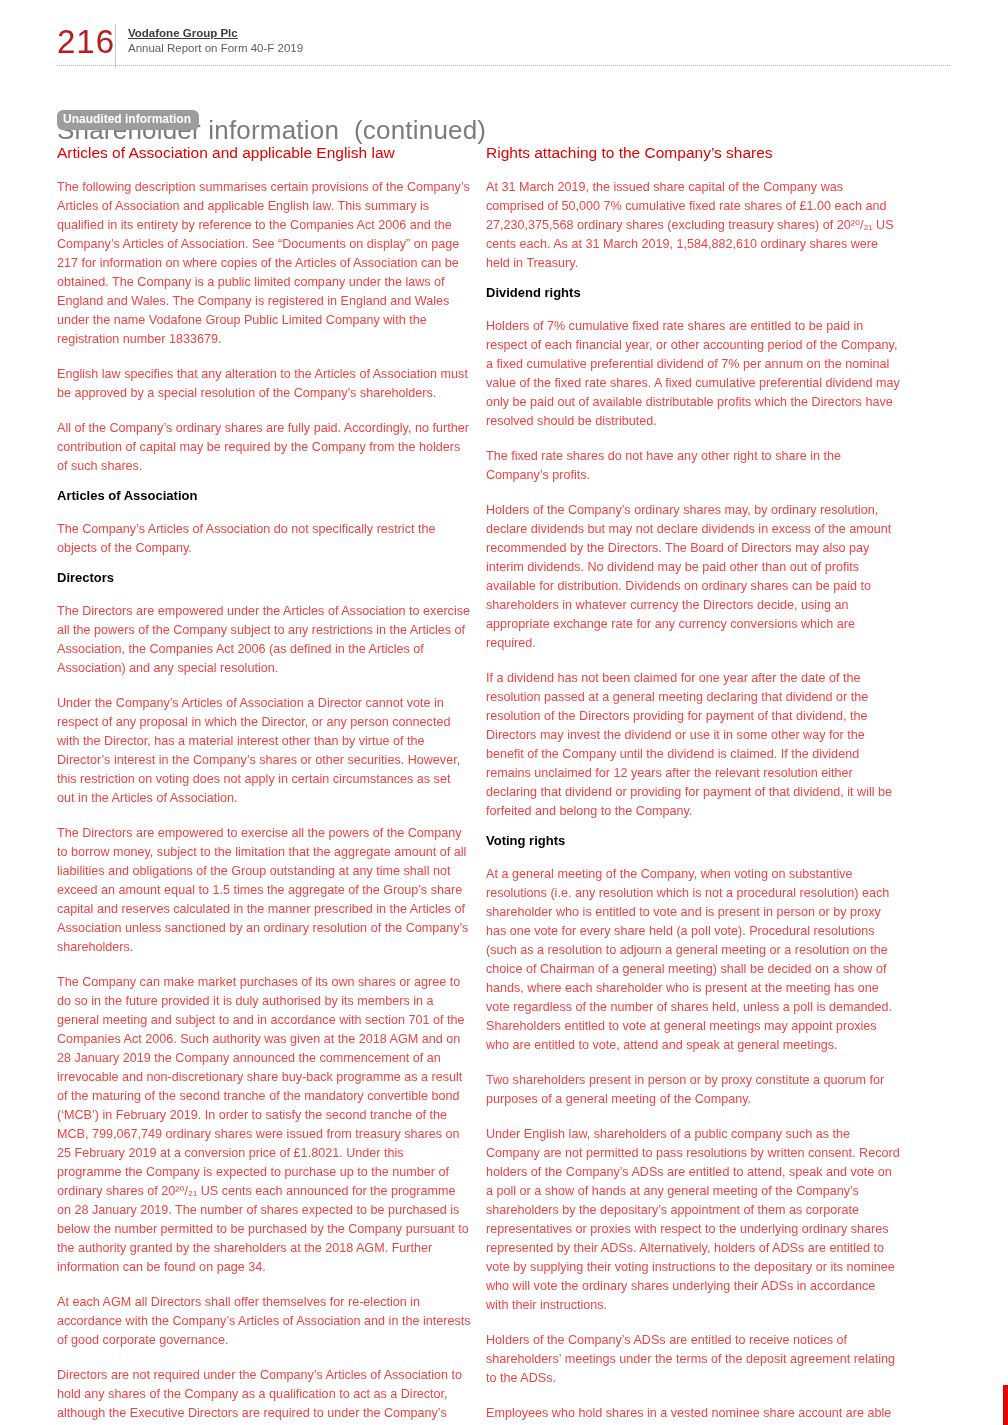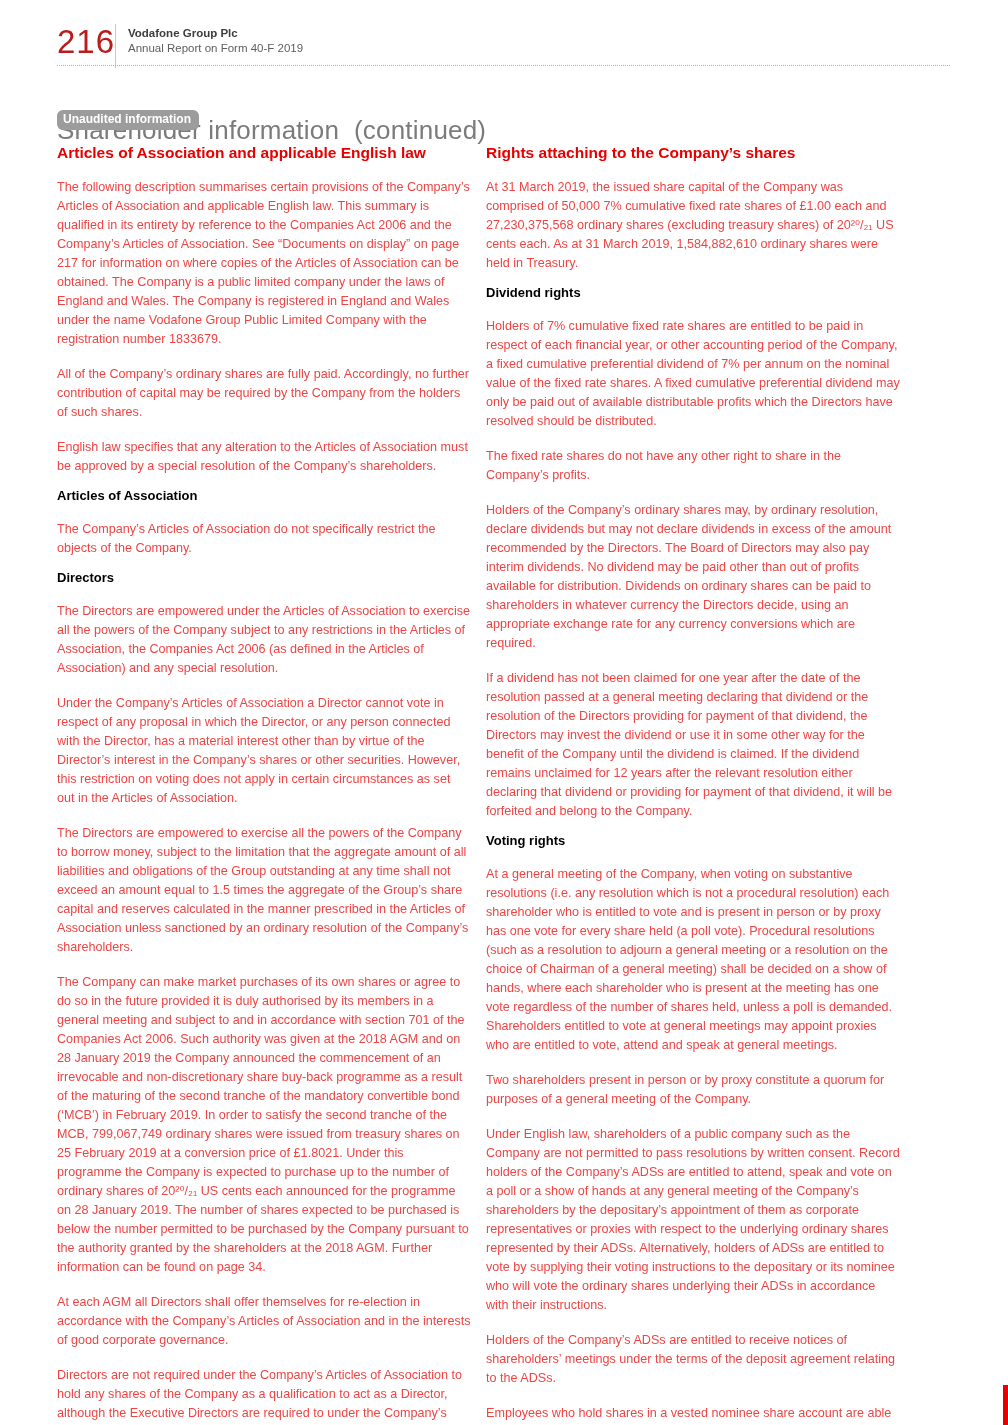--- a/index.html
+++ b/index.html
@@ -17,21 +17,21 @@
     display:flex; align-items:flex-start;
   }
   .page-num {
     font-size:33px; color:#b91c1c; font-weight:400;
     line-height:36px; letter-spacing:1px; width:58px;
   }
   .hdr-divider {
     width:1px; height:44px; background:#c9c9c9; margin:0 12px 0 0;
   }
   .hdr-meta { padding-top:2px; }
-  .company { font-size:11.5px; font-weight:bold; color:#3d3d3d; line-height:15px; }
+  .company { font-size:11.5px; font-weight:bold; color:#3d3d3d; line-height:15px;text-decoration:underline; }
   .report  { font-size:11.5px; color:#5e5e5e; line-height:15px; }
   .dotted-rule {
     position:absolute; top:65px; left:57px; right:58px;
     border-bottom:1px dotted #b0b0b0;
   }
   
   .title {
     position:absolute; top:80px; left:57px;
     font-size:26px; font-weight:400; color:#7b7b7b; letter-spacing:0.2px;
     white-space:pre;
@@ -43,21 +43,21 @@
     font-size:12px; font-weight:bold;
     padding:2px 8px 3px 6px; line-height:15px;border-radius:6px;
   }
   
   .columns {
     position:absolute; top:143px; left:57px;
     display:flex; gap:15px;
   }
   .col { width:414px; }
   .col h2 {
-    font-size:15.5px; font-weight:bold; color:#e60000;
+    font-size:15.5px; font-weight:normal; color:#e60000;
     line-height:19px; margin:0 0 5px 0;
   }
   .col h3 {
     font-size:13px; font-weight:bold; color:#000000;
     line-height:17px; margin:11px 0 2px 0;
   }
   .col p {
     font-size:12.6px; color:#ef4444; line-height:19px;
     margin:16px 0 9px 0;
   }
@@ -83,22 +83,22 @@
 
   <div class="dotted-rule"></div>
 
   <div class="title">Shareholder information  (continued)</div>
   <div class="badge">Unaudited information</div>
 
   <main class="columns">
     <section class="col" id="col-left">
         <h2>Articles of Association and applicable English law</h2>
         <p>The following description summarises certain provisions of the Company’s Articles of Association and applicable English law. This summary is qualified in its entirety by reference to the Companies Act 2006 and the Company’s Articles of Association. See “Documents on display” on page 217 for information on where copies of the Articles of Association can be obtained. The Company is a public limited company under the laws of England and Wales. The Company is registered in England and Wales under the name Vodafone Group Public Limited Company with the registration number 1833679.</p>
+        <p>English law specifies that any alteration to the Articles of Association must be approved by a special resolution of the Company’s shareholders.</p>
         <p>All of the Company’s ordinary shares are fully paid. Accordingly, no further contribution of capital may be required by the Company from the holders of such shares.</p>
-        <p>English law specifies that any alteration to the Articles of Association must be approved by a special resolution of the Company’s shareholders.</p>
         <h3>Articles of Association</h3>
         <p>The Company’s Articles of Association do not specifically restrict the objects of the Company.</p>
         <h3>Directors</h3>
         <p>The Directors are empowered under the Articles of Association to exercise all the powers of the Company subject to any restrictions in the Articles of Association, the Companies Act 2006 (as defined in the Articles of Association) and any special resolution.</p>
         <p>Under the Company’s Articles of Association a Director cannot vote in respect of any proposal in which the Director, or any person connected with the Director, has a material interest other than by virtue of the Director’s interest in the Company’s shares or other securities. However, this restriction on voting does not apply in certain circumstances as set out in the Articles of Association.</p>
         <p>The Directors are empowered to exercise all the powers of the Company to borrow money, subject to the limitation that the aggregate amount of all liabilities and obligations of the Group outstanding at any time shall not exceed an amount equal to 1.5 times the aggregate of the Group’s share capital and reserves calculated in the manner prescribed in the Articles of Association unless sanctioned by an ordinary resolution of the Company’s shareholders.</p>
         <p>The Company can make market purchases of its own shares or agree to do so in the future provided it is duly authorised by its members in a general meeting and subject to and in accordance with section 701 of the Companies Act 2006. Such authority was given at the 2018 AGM and on 28 January 2019 the Company announced the commencement of an irrevocable and non-discretionary share buy-back programme as a result of the maturing of the second tranche of the mandatory convertible bond (‘MCB’) in February 2019. In order to satisfy the second tranche of the MCB, 799,067,749 ordinary shares were issued from treasury shares on 25 February 2019 at a conversion price of £1.8021. Under this programme the Company is expected to purchase up to the number of ordinary shares of 20²⁰/₂₁ US cents each announced for the programme on 28 January 2019. The number of shares expected to be purchased is below the number permitted to be purchased by the Company pursuant to the authority granted by the shareholders at the 2018 AGM. Further information can be found on page 34.</p>
         <p>At each AGM all Directors shall offer themselves for re-election in accordance with the Company’s Articles of Association and in the interests of good corporate governance.</p>
         <p>Directors are not required under the Company’s Articles of Association to hold any shares of the Company as a qualification to act as a Director, although the Executive Directors are required to under the Company’s Remuneration Policy. Further details are set out on pages 81 to 86.</p>
       </section>

